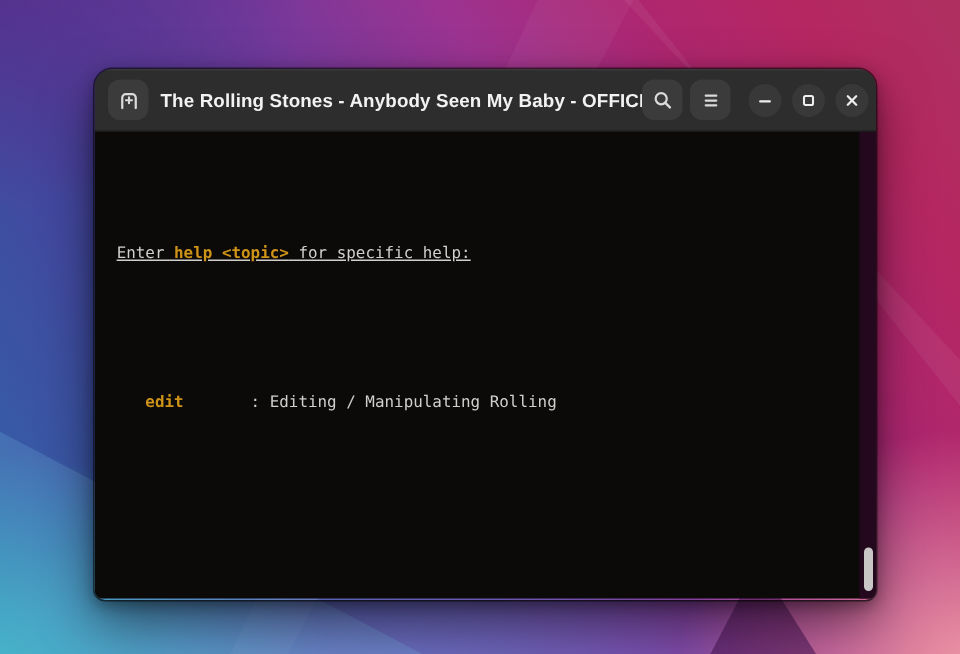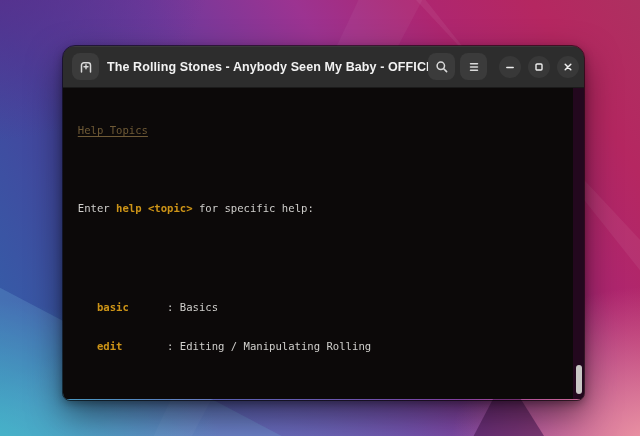--- a/index.html
+++ b/index.html
@@ -63,21 +63,21 @@
     height:311px; background:#0c0909;
     font-family:"DejaVu Sans Mono", monospace;
     font-size:10.6px; line-height:13px;
     color:#d0cfcc;
     padding:10px 0 0 2px;
     white-space:pre; cursor:text;
   }
   .t-line { height:13px; }
   .gap1 { height:13px; }
   .gap2 { height:21px; }
-  .indent2 { padding-left:2ch; }
+  .indent2 { padding-left:2ch;text-decoration:underline; }
   .indent5 { padding-left:5ch; }
   .heading { color:#6f5a36; text-decoration:underline; text-underline-offset:2px; }
   .accent { color:#cd9417; font-weight:bold; }
   .t-name { display:inline-block; width:11ch; color:#cd9417; font-weight:bold; }
   .t-sep, .t-desc, .t-plain { color:#d0cfcc; }
 
   
   .scrollbar {
     position:absolute; right:0; top:0; width:11px; height:311px;
     background:#23081e;
@@ -147,26 +147,24 @@
           <span class="icon">
             <svg width="14" height="14" viewBox="0 0 14 14">
               <path d="M4.2 4.2 L9.8 9.8 M9.8 4.2 L4.2 9.8" stroke="#eeeeee" stroke-width="1.5" stroke-linecap="round"></path>
             </svg>
           </span>
         </button>
       </div>
     </div>
 
     <div class="terminal">
-      <div class="t-line indent2 heading">Help Topics</div>
       <div class="gap1"></div>
       <div class="t-line indent2"><span class="t-plain">Enter </span><span class="accent">help &lt;topic&gt;</span><span class="t-plain"> for specific help:</span></div>
       <div class="gap2"></div>
 
-      <div class="t-line indent5"><span class="t-name">basic</span><span class="t-sep">: </span><span class="t-desc">Basics</span></div>
       <div class="t-line indent5"><span class="t-name">edit</span><span class="t-sep">: </span><span class="t-desc">Editing / Manipulating Rolling</span></div>
       
       
       
       
       
       
       
       
       

